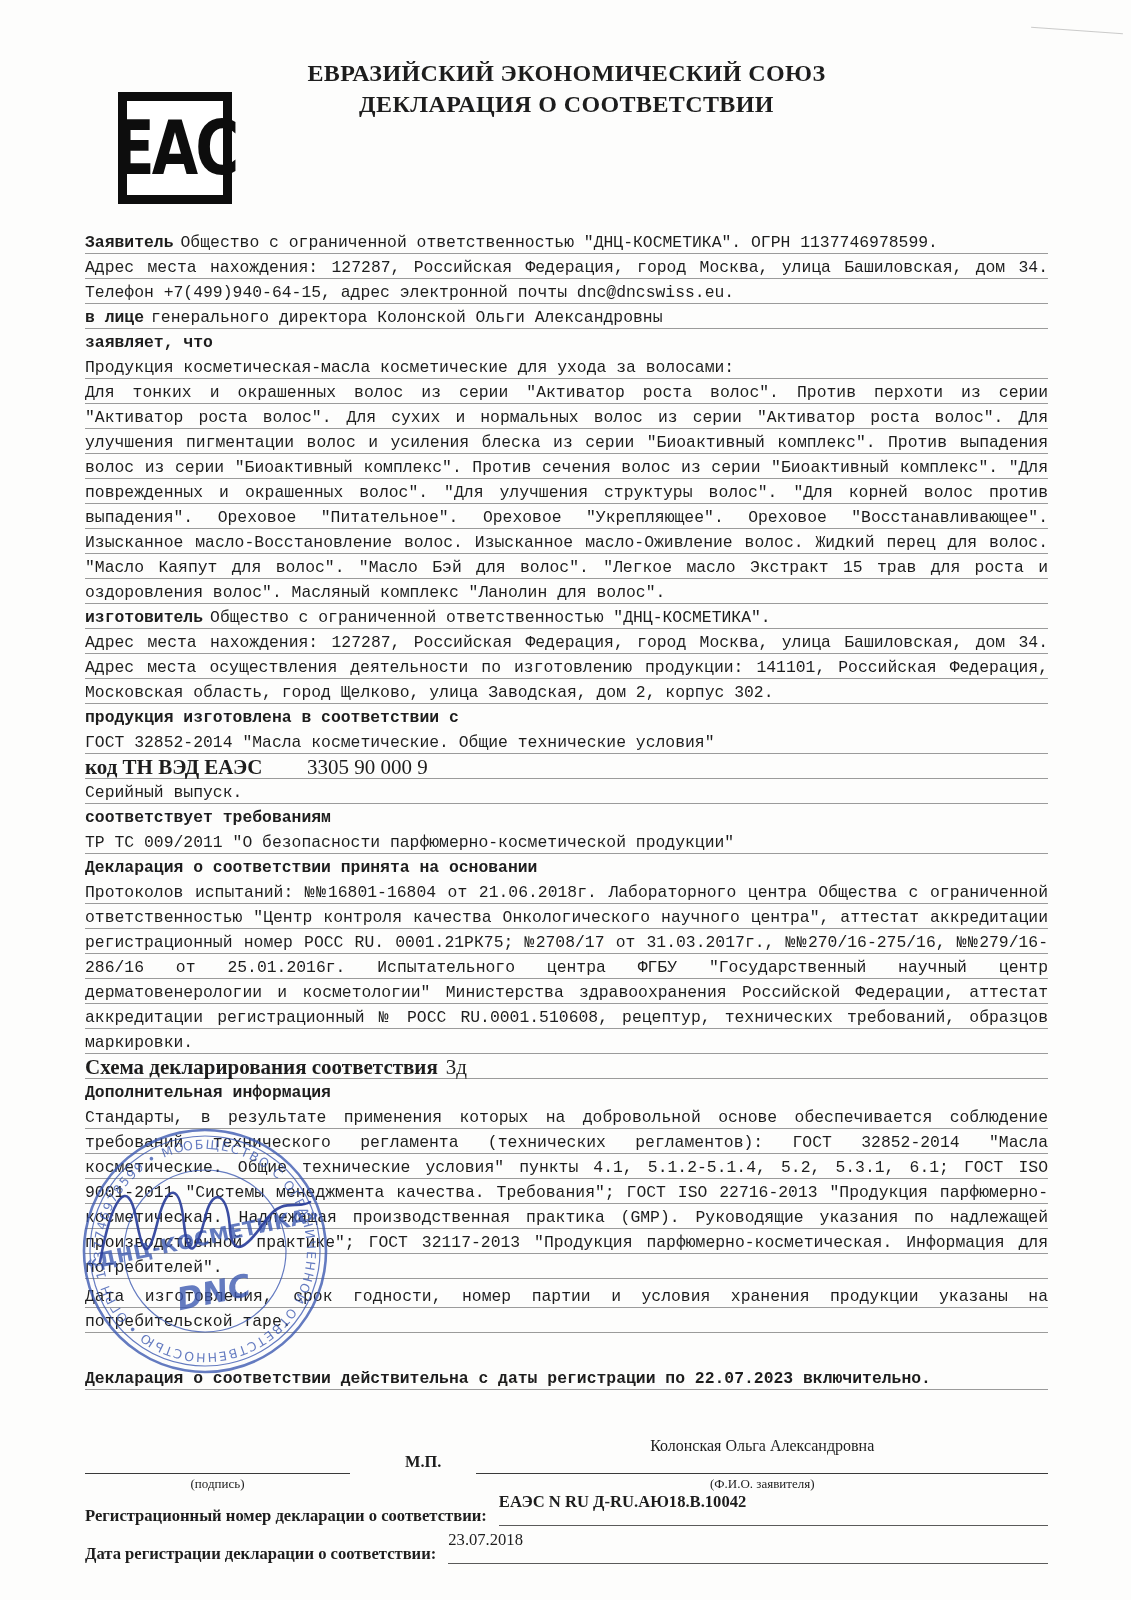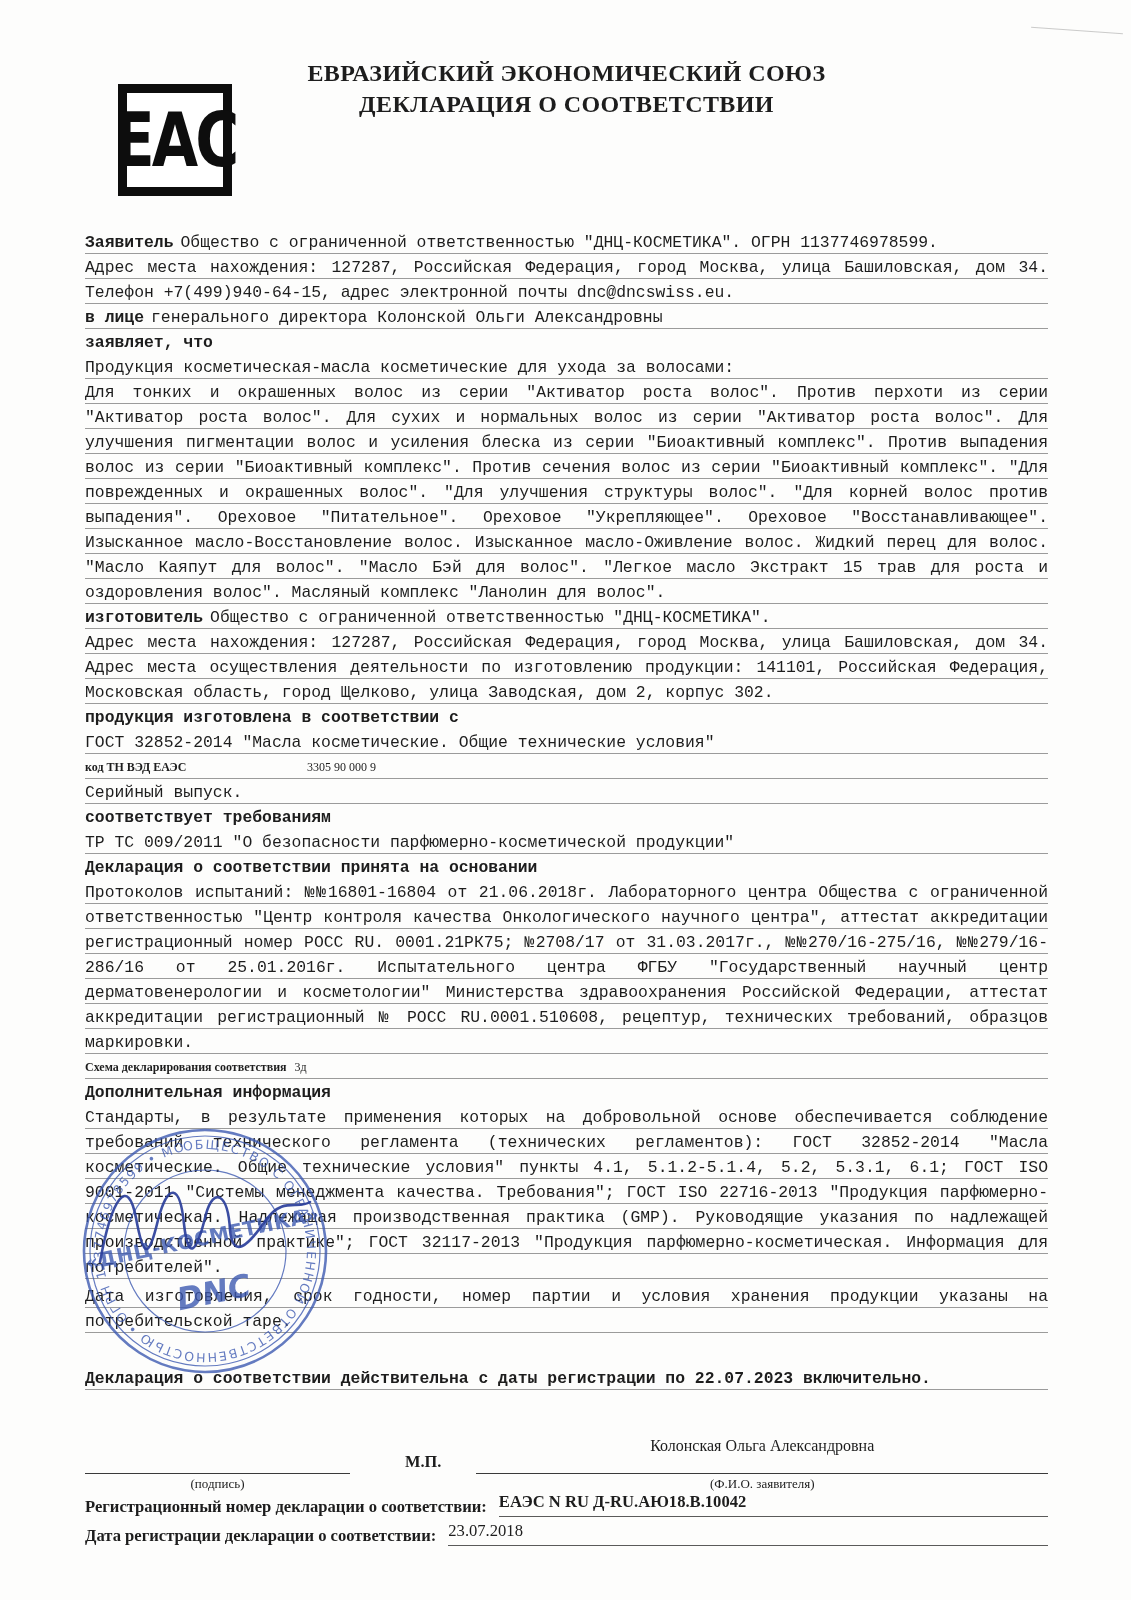--- a/index.html
+++ b/index.html
@@ -7,32 +7,32 @@
   body { width:1131px; font-family:"Liberation Serif", serif; color:#1d1d1d; }
   .page {
     position:relative; width:1131px; height:1600px; background:#fdfdfc;
     padding:58px 83px 0 85px; overflow:hidden;
   }
   .scan-artifact {
     position:absolute; right:8px; top:30px; width:92px; height:1px;
     background:#9a9a9a; transform:rotate(4deg); opacity:.5;
   }
   .eac-logo {
-    position:absolute; left:118px; top:84px; width:114px; height:112px;
+    position:absolute; left:118px; top:92px; width:114px; height:112px;
     border:9px solid #0d0d0d; display:flex; align-items:center; justify-content:center;
     background:#fff;
   }
   .eac-logo span {
     font-family:"DejaVu Sans", sans-serif; font-weight:900; font-size:60px;
     letter-spacing:-3px; transform:scaleY(1.25); color:#0d0d0d; line-height:1;
   }
   .title { text-align:center; font-weight:bold; font-size:24px; line-height:31px; letter-spacing:.4px; }
   .body { margin-top:110px; }
   .p { font-size:16.4px; line-height:25px; text-align:justify;font-family:Liberation Mono, monospace; }
-  .row { display:flex; font-size:12px; line-height:25px; }
+  .row { display:flex; font-size:21px; line-height:25px; }
   .ruled {
     background-image:repeating-linear-gradient(to bottom,
       transparent 0px, transparent 23px,
       rgba(75,75,75,.55) 23px, rgba(75,75,75,.55) 24px,
       transparent 24px, transparent 25px);
   }
   .bold { font-weight:bold; }
   .lbl { font-weight:bold; margin-right:7px; }
   .tnved-label { width:222px; flex:none; font-weight:bold; }
   .mt-sm { margin-top:4px; }
@@ -42,21 +42,21 @@
   .sig-left { width:265px; flex:none; }
   .sig-line { height:22px; border-bottom:1.4px solid #3a3a3a; }
   .caption { text-align:center; font-size:13px; line-height:16px; margin-top:2px; color:#222; }
   .mp { font-weight:bold; font-size:16.4px; margin:0 35px 20px 55px; }
   .sig-right { flex:1; }
   .sig-name { text-align:center; font-size:16px; border-bottom:1.4px solid #3a3a3a; padding-bottom:18px; }
   .reg-row { display:flex; align-items:flex-end; font-size:16.6px; position:relative; z-index:3; }
   .reg-row.first { margin-top:0; }
   .reg-row.second { margin-top:4px; }
   .reg-label { padding-right:12px; font-weight:bold; white-space:nowrap; }
-  .reg-value-cell { flex:1; border-bottom:1px solid #5a5a5a; padding-bottom:4px; }
+  .reg-value-cell { flex:1; border-bottom:1px solid #5a5a5a; padding-bottom:13px; }
   
   .stamp {
     position:absolute; left:76px; top:1122px; transform:rotate(-12deg);
     opacity:.78; z-index:2; pointer-events:none;
   }
   .ring-text { font-size:12.5px; letter-spacing:1.6px; font-family:"DejaVu Sans", sans-serif; fill:currentColor; }
   .stamp-company { font-size:20px; font-weight:bold; font-family:"DejaVu Sans", sans-serif; fill:currentColor; letter-spacing:.5px; }
   .stamp-dnc { font-size:31px; font-weight:bold; font-style:italic; font-family:"DejaVu Sans", sans-serif; fill:currentColor; }
   .autograph { position:absolute; left:86px; top:1162px; z-index:4; opacity:.92; pointer-events:none; }
 </style>

